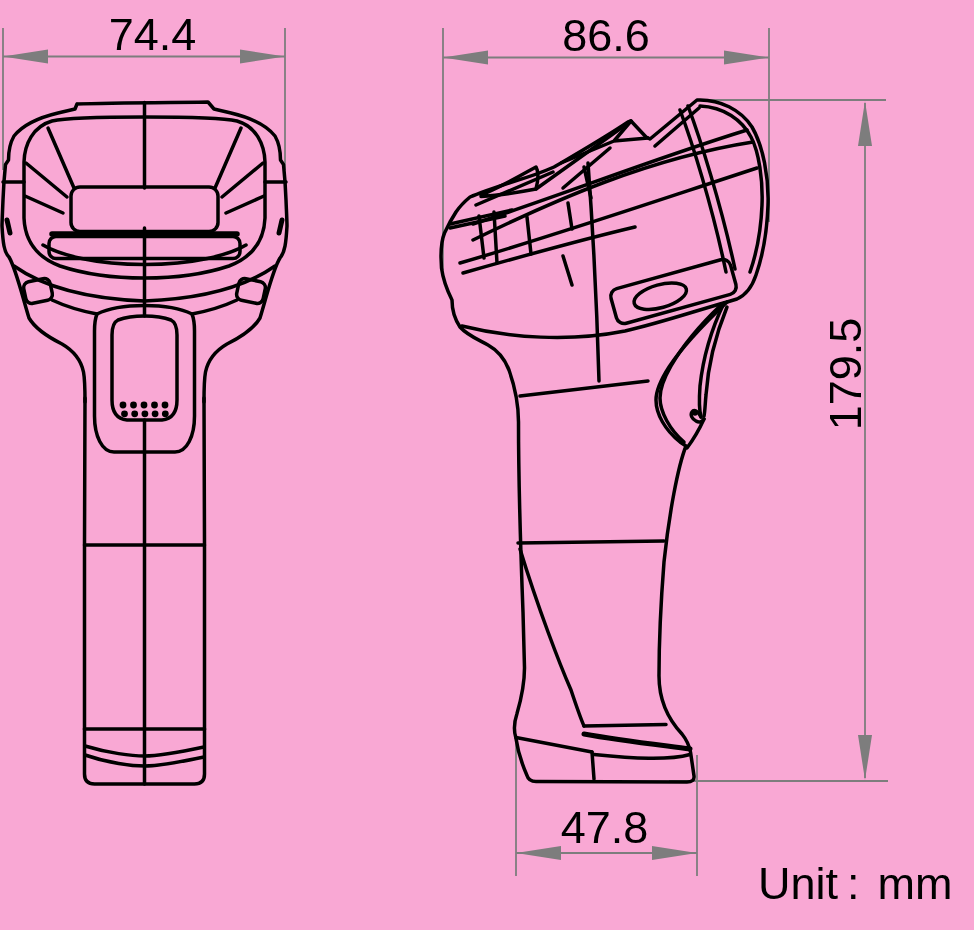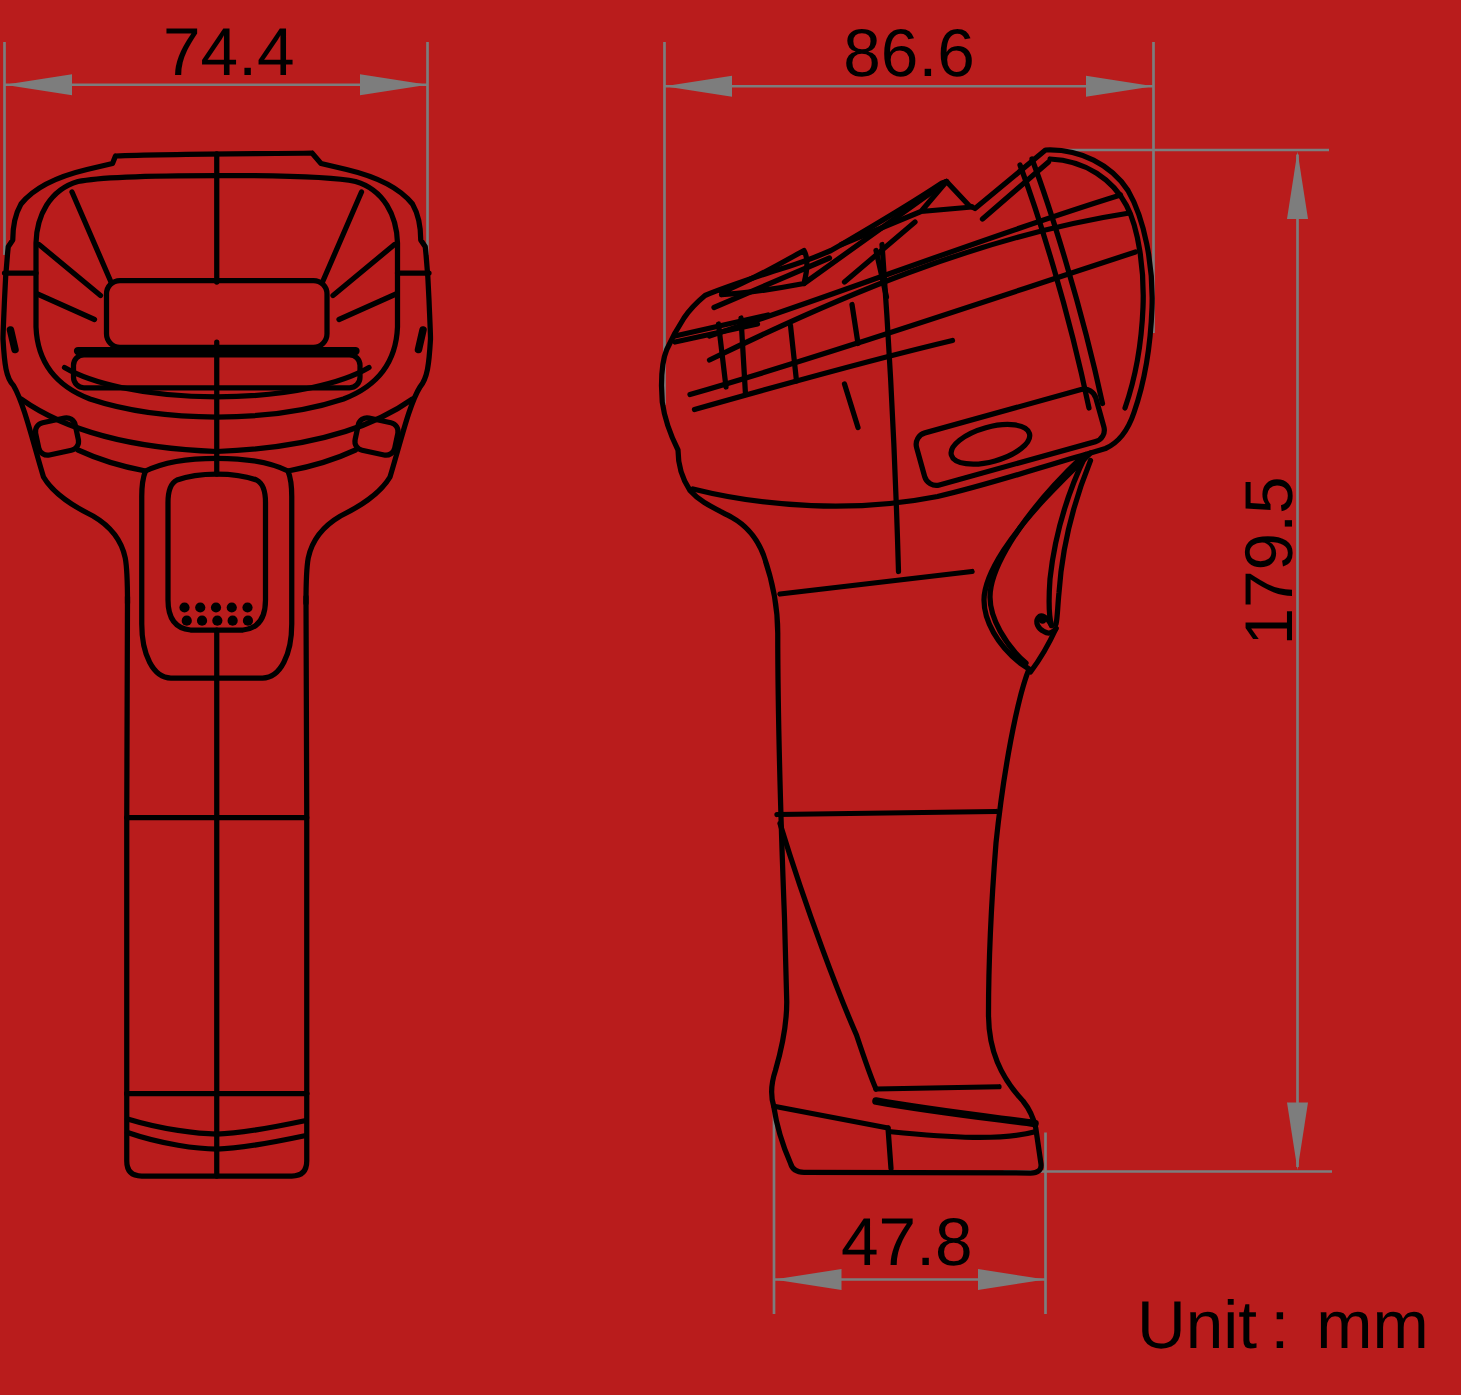--- a/index.html
+++ b/index.html
@@ -1,16 +1,16 @@
 <!DOCTYPE html>
 <html><head>
 <meta charset="utf-8">
 <style>
   html,body{margin:0;padding:0;background:#ffffff;}
-  #page{width:974px;height:930px;position:relative;background:#b91c1c;overflow:hidden;}
+  #page{width:974px;height:930px;position:relative;background:#f9a8d4;overflow:hidden;}
   svg{display:block;}
   text{font-family:"Liberation Sans", sans-serif; fill:#000;}
 </style>
 </head>
 <body>
 <div id="page">
 <svg width="974" height="930" viewBox="0 0 974 930">
 
 <g stroke="#7d7d7d" stroke-width="1.8" fill="none">
 

